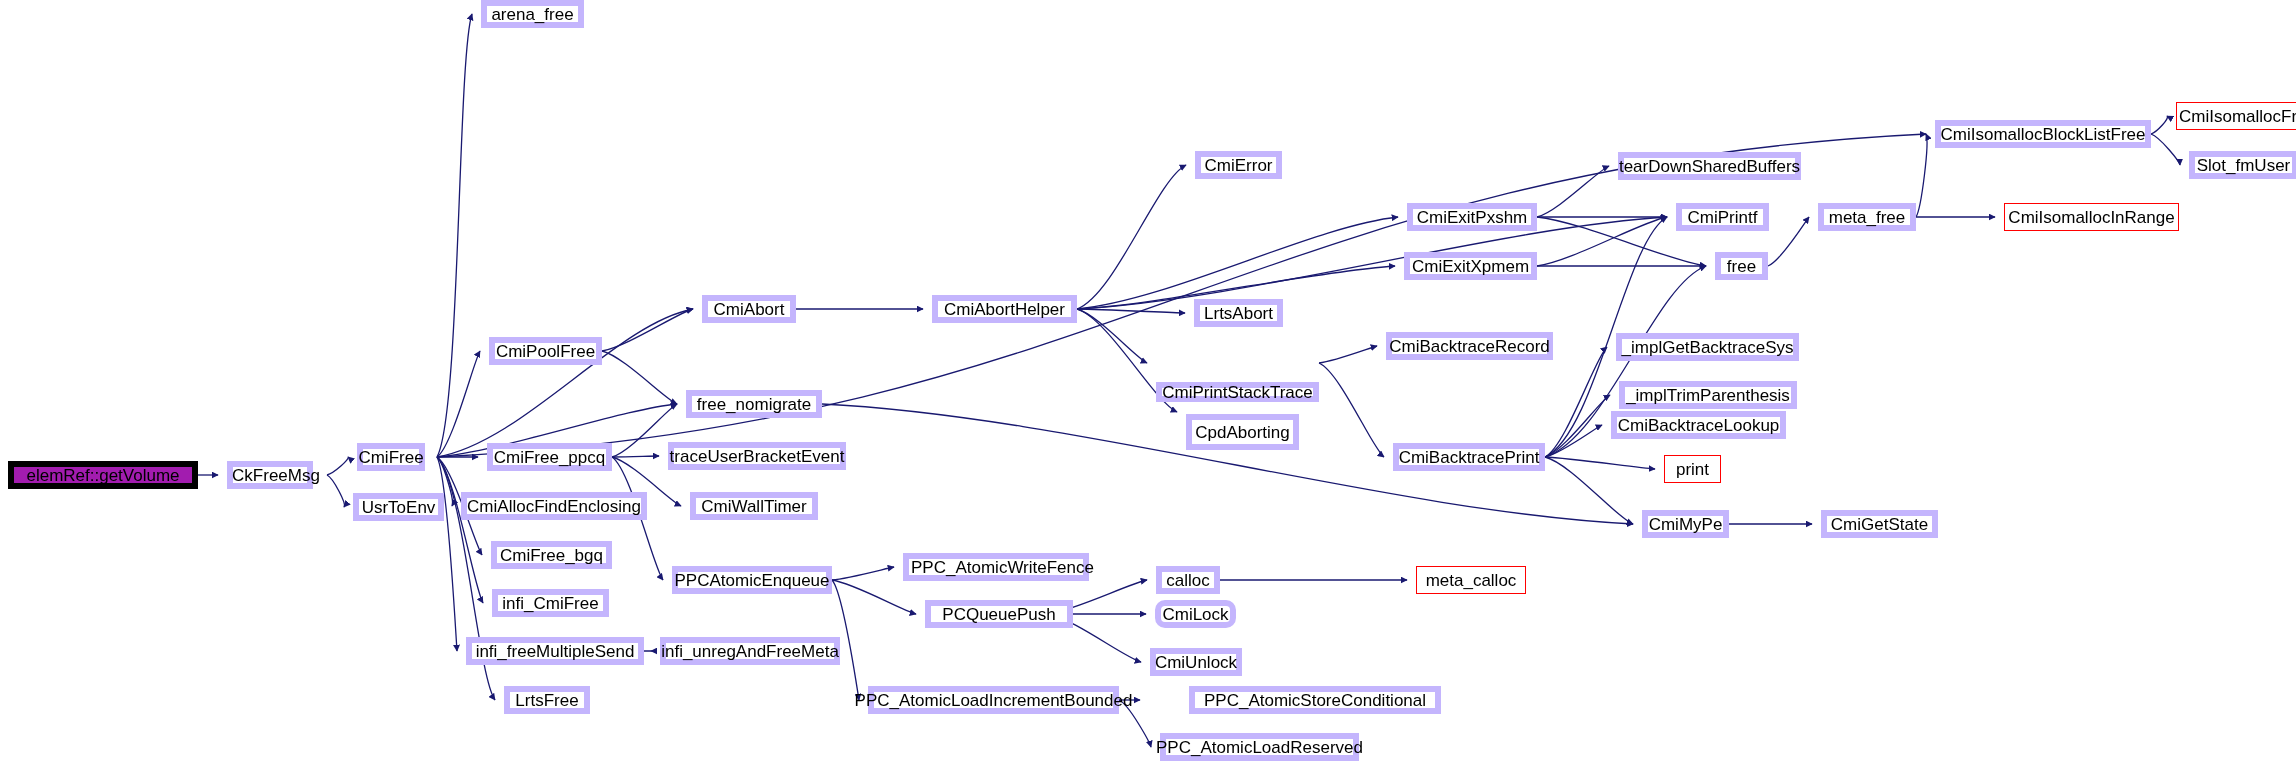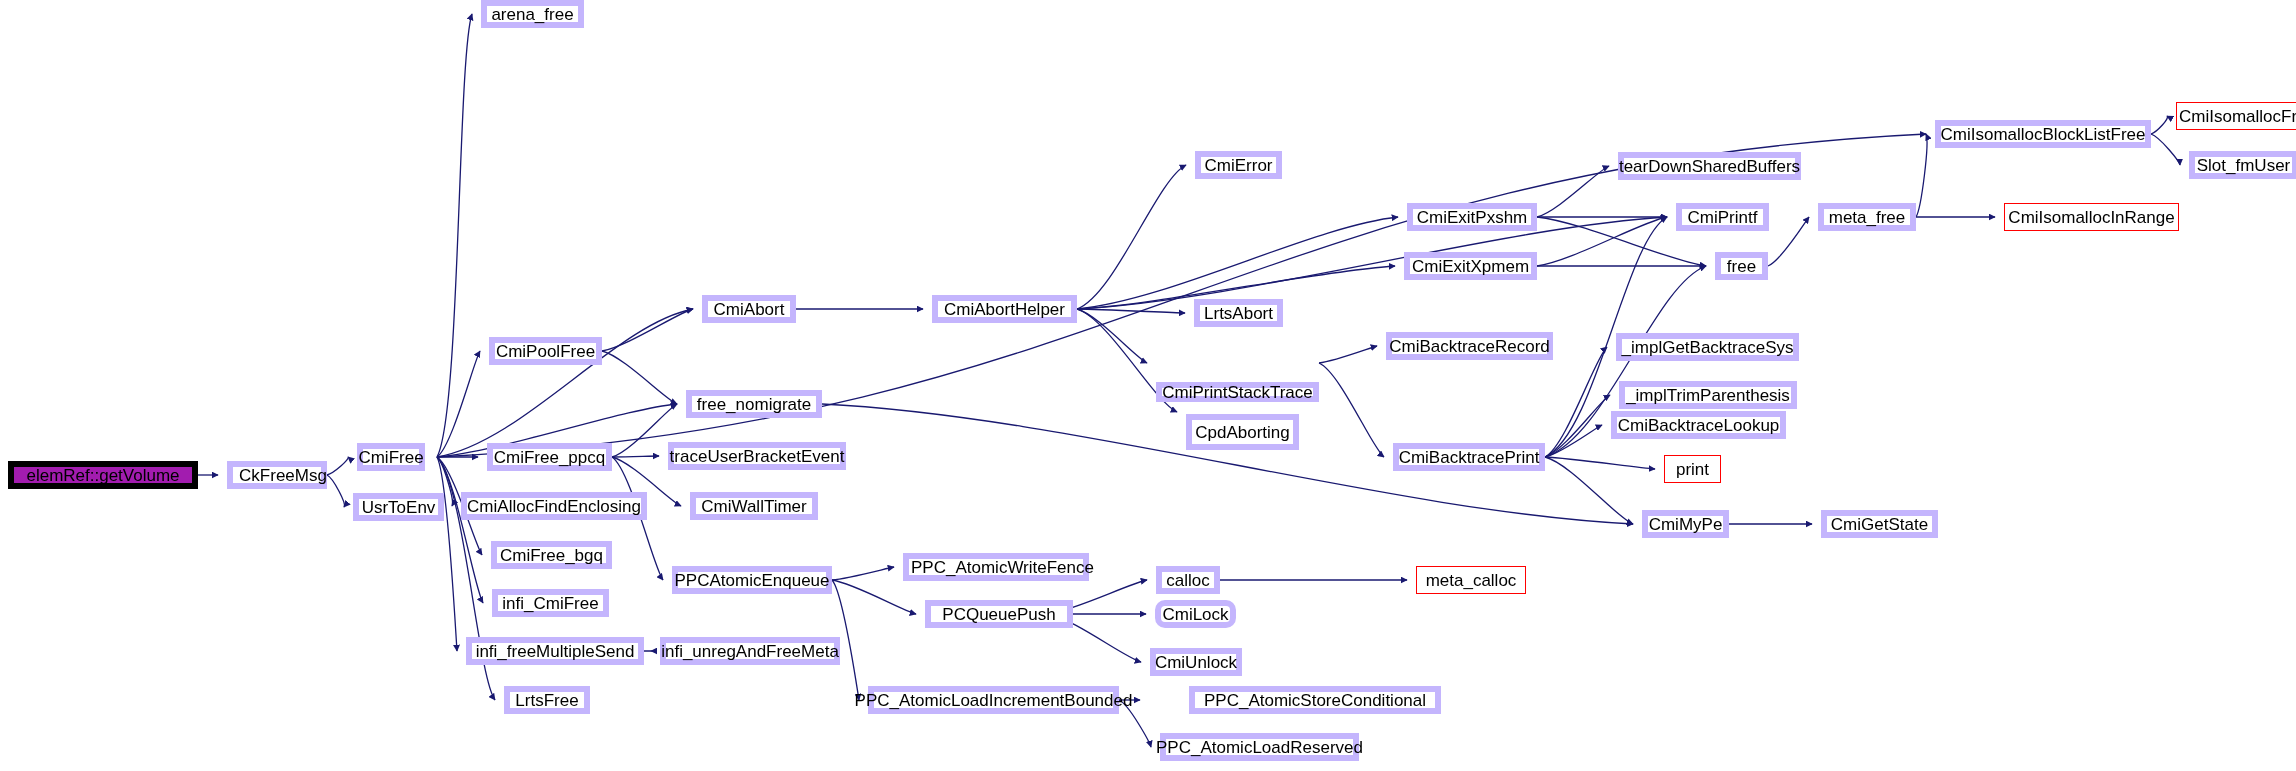--- a/index.html
+++ b/index.html
@@ -91,21 +91,21 @@
       <path d="M1048,614 C1083.31,614 1119.69,614 1146,614" fill="none" stroke="#191970" stroke-width="1.3" marker-end="url(#ah)"></path>
       <path d="M1048,614 C1073.9371428571428,618.8 1124.0628571428572,657.2 1141,662" fill="none" stroke="#191970" stroke-width="1.3" marker-end="url(#ah)"></path>
       <path d="M1220,580 C1284.68,580 1351.32,580 1407,580" fill="none" stroke="#191970" stroke-width="1.3" marker-end="url(#ah)"></path>
       <path d="M1119,700 C1128.9,700 1139.1,700 1140,700" fill="none" stroke="#191970" stroke-width="1.3" marker-end="url(#ah)"></path>
       <path d="M1119,700 C1129.3964285714285,704.7 1149.6035714285715,742.3 1151,747" fill="none" stroke="#191970" stroke-width="1.3" marker-end="url(#ah)"></path>
     </svg>
   <div id="nodelayer">
       <div class="node root" style="left: 8px; top: 461px; width: 190px; height: 28px;">
         <span class="lbl">elemRef::getVolume</span>
       </div>
-      <div class="node" style="left: 227px; top: 461px; width: 100px; height: 28px; padding-left: 12px;">
+      <div class="node" style="left: 227px; top: 461px; width: 86px; height: 28px; padding-left: 12px;">
         <span class="lbl">CkFreeMsg</span>
       </div>
       <div class="node" style="left: 357px; top: 443px; width: 68px; height: 28px;">
         <span class="lbl">CmiFree</span>
       </div>
       <div class="node" style="left: 353px; top: 493px; width: 91px; height: 28px;">
         <span class="lbl">UsrToEnv</span>
       </div>
       <div class="node" style="left: 481px; top: 0px; width: 103px; height: 28px;">
         <span class="lbl">arena_free</span>

